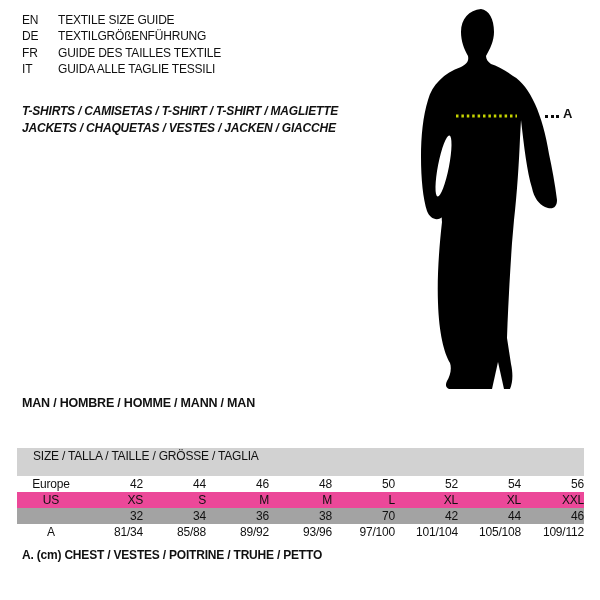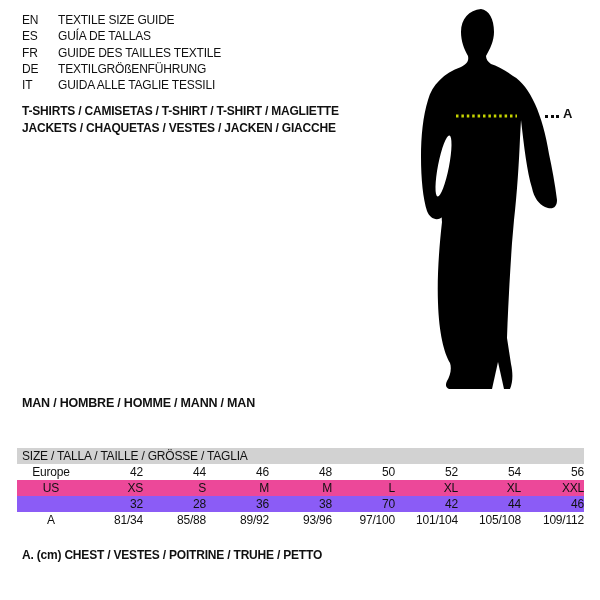--- a/index.html
+++ b/index.html
@@ -6,59 +6,55 @@
   .canvas{
     position:relative;width:600px;height:600px;background:#ffffff;overflow:hidden;
     font-family:"Liberation Sans",sans-serif;color:#111;
   }
   
   .lang-list{position:absolute;left:22px;top:12px;}
   .lang-row{display:flex;line-height:16.3px;font-size:12px;font-weight:normal;letter-spacing:-0.2px;}
   .lang-code{width:36px;flex:0 0 36px;}
   
   .categories{position:absolute;left:22px;top:103px;}
-  .cat-line{font-size:12px;font-weight:bold;line-height:17px;letter-spacing:-0.2px;white-space:nowrap;}
+  .cat-line{font-size:12px;font-weight:bold;line-height:17px;letter-spacing:-0.2px;white-space:nowrap;font-style:italic;}
   
   .figure{position:absolute;left:0;top:0;width:600px;height:420px;}
   .figure svg{position:absolute;left:420px;top:8px;}
   .ext-dash{position:absolute;left:545px;top:115px;width:16px;height:2.6px;
     background:repeating-linear-gradient(90deg,#0a0a0a 0 3px,transparent 3px 5.6px);}
   .measure-label{position:absolute;left:563px;top:106px;font-size:13px;font-weight:bold;}
   
   .section-title{position:absolute;left:22px;top:396px;font-size:12.5px;font-weight:bold;letter-spacing:-0.2px;white-space:nowrap;}
   
   .size-table{position:absolute;left:17px;top:448px;width:567px;}
-  .table-header{height:16px;line-height:16px;padding-left:5px;font-size:12px;letter-spacing:-0.2px;}
+  .table-header{height:28px;line-height:16px;padding-left:16px;font-size:12px;letter-spacing:-0.2px;}
   .size-table table{border-collapse:collapse;width:100%;table-layout:fixed;}
   .size-table td{height:16px;font-size:12px;text-align:right;padding:0;letter-spacing:-0.2px;vertical-align:middle;}
   .size-table td.row-label{width:58px;text-align:center;padding-left:5px;}
   
   .footnote{position:absolute;left:22px;top:548px;font-size:12px;font-weight:bold;letter-spacing:-0.2px;white-space:nowrap;}
 </style>
 </head>
 <body>
 
 <div class="canvas">
 
   <div class="lang-list">
       <div class="lang-row">
         <span class="lang-code">EN</span>
         <span>TEXTILE SIZE GUIDE</span>
       </div>
       <div class="lang-row">
-        <span class="lang-code">ES</span>
-        <span>GUÍA DE TALLAS</span>
+        <span class="lang-code">DE</span>
+        <span>TEXTILGRÖßENFÜHRUNG</span>
       </div>
       <div class="lang-row">
         <span class="lang-code">FR</span>
         <span>GUIDE DES TAILLES TEXTILE</span>
-      </div>
-      <div class="lang-row">
-        <span class="lang-code">DE</span>
-        <span>TEXTILGRÖßENFÜHRUNG</span>
       </div>
       <div class="lang-row">
         <span class="lang-code">IT</span>
         <span>GUIDA ALLE TAGLIE TESSILI</span>
       </div>
     </div>
 
   <div class="categories">
       <div class="cat-line">T-SHIRTS / CAMISETAS / T-SHIRT / T-SHIRT / MAGLIETTE</div>
       <div class="cat-line">JACKETS / CHAQUETAS / VESTES / JACKEN / GIACCHE</div>
@@ -104,24 +100,24 @@
             <td class="row-label">US</td>
             <td>XS</td>
             <td>S</td>
             <td>M</td>
             <td>M</td>
             <td>L</td>
             <td>XL</td>
             <td>XL</td>
             <td>XXL</td>
           </tr>
-          <tr style="background: #8b5cf6;">
+          <tr style="background: #a3a3a3;">
             <td class="row-label"></td>
             <td>32</td>
-            <td>28</td>
+            <td>34</td>
             <td>36</td>
             <td>38</td>
             <td>70</td>
             <td>42</td>
             <td>44</td>
             <td>46</td>
           </tr>
           <tr>
             <td class="row-label">A</td>
             <td>81/34</td>

